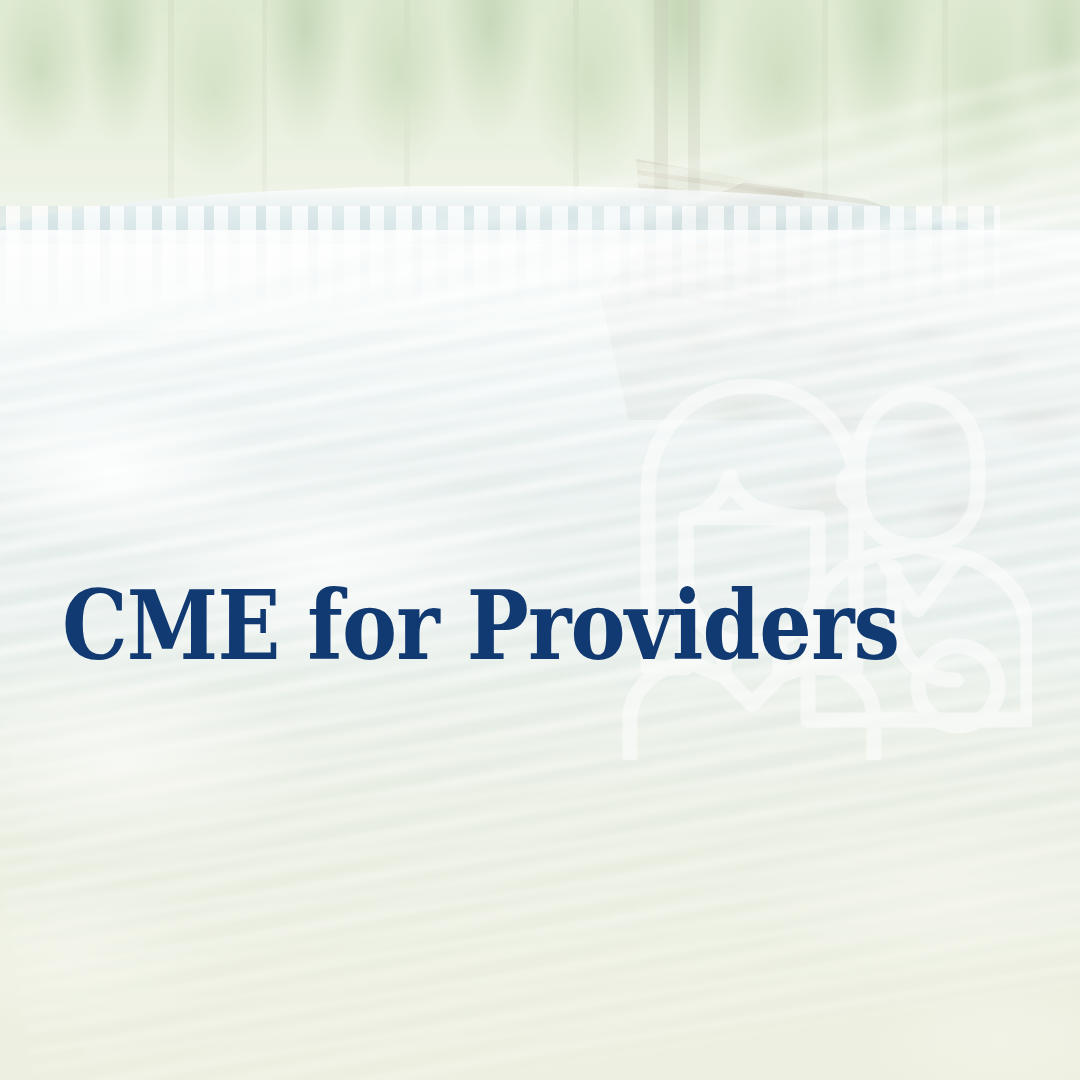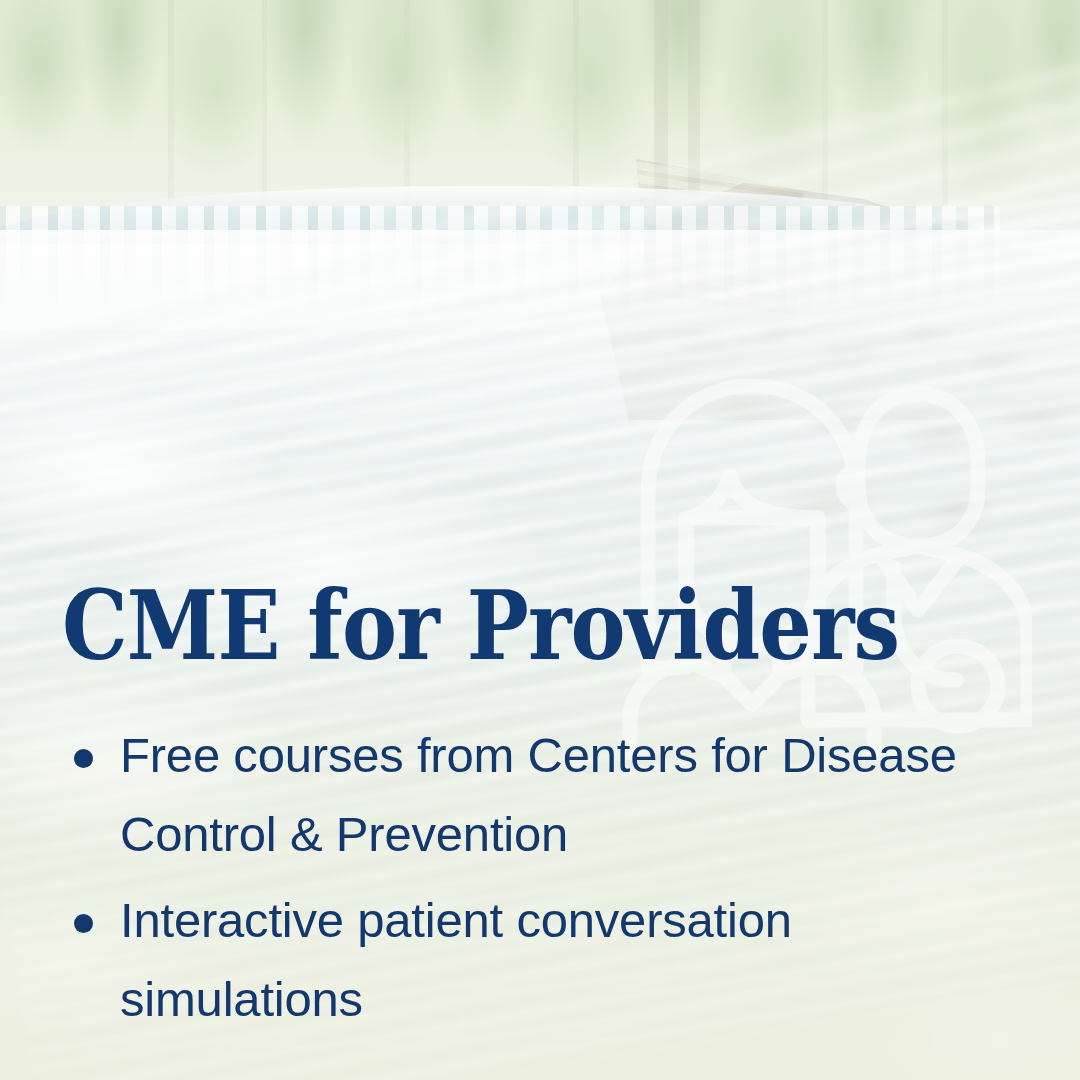--- a/index.html
+++ b/index.html
@@ -383,25 +383,15 @@
         </g>
 
       </g>
     </svg>
   </div>
 
   <div class="content">
 
     <h1 class="headline">CME for Providers</h1>
 
-    <ul class="bullets">
-      <li class="bullet-item">
-        <span class="bullet-dot"></span>
-        <span class="bullet-text">Free courses from Centers for Disease Control &amp; Prevention</span>
-      </li>
-      <li class="bullet-item">
-        <span class="bullet-dot"></span>
-        <span class="bullet-text">Interactive patient conversation simulations</span>
-      </li>
-    </ul>
 
   </div>
 </div>
 
 </body></html>

